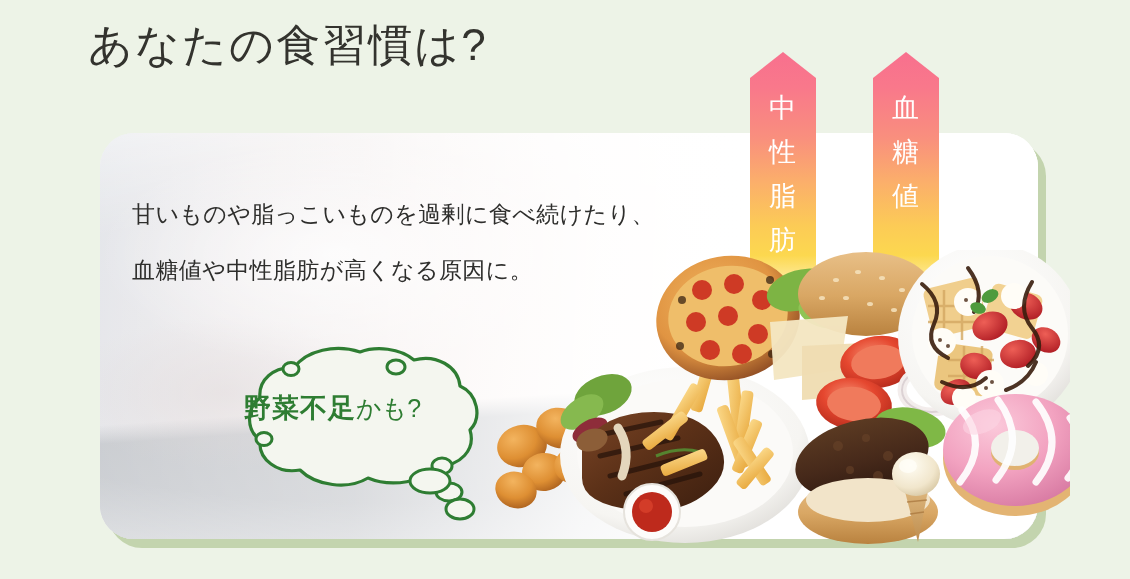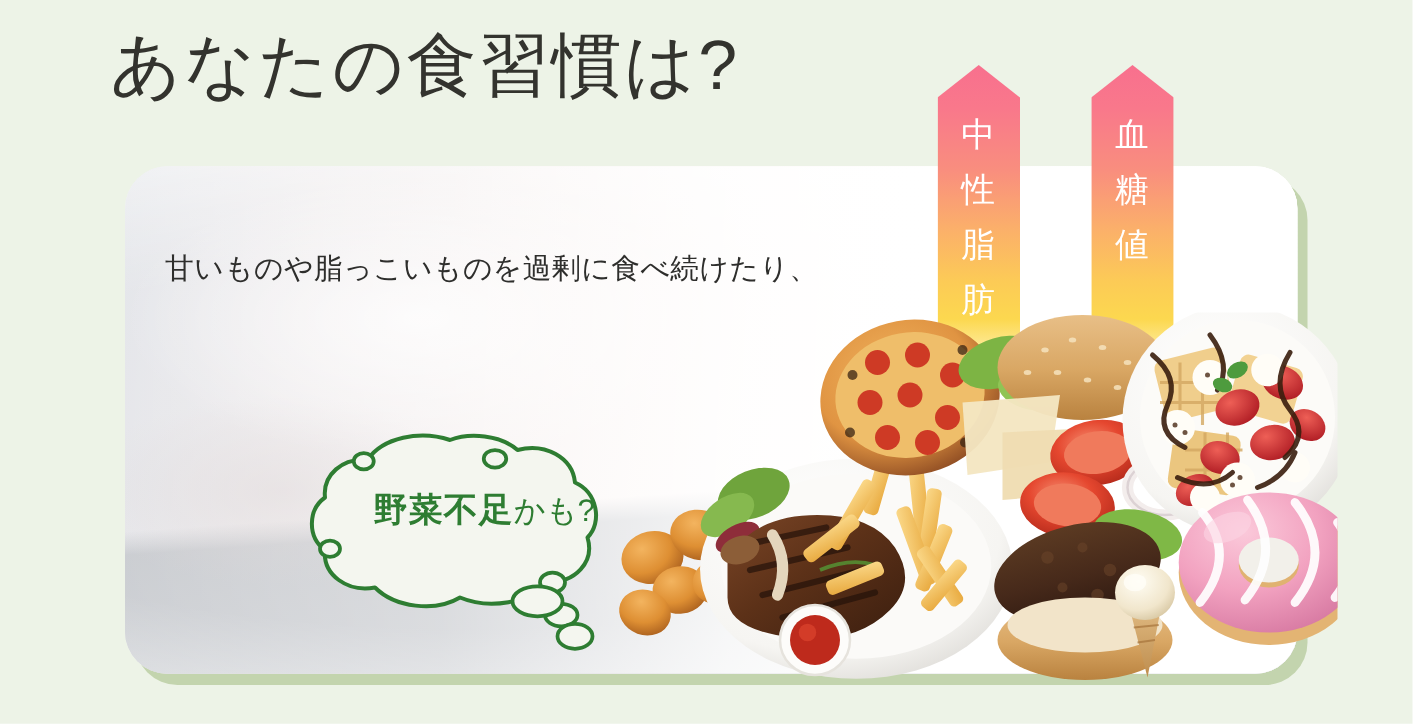--- a/index.html
+++ b/index.html
@@ -8,21 +8,21 @@
     font-family:"Liberation Sans", sans-serif;
     background:#EDF3E7;
     position:relative;
     overflow:hidden;
   }
 
   
   #page-title {
     position:absolute;
     left:88px; top:20px;
-    font-size:56px;
+    font-size:44px;
     font-weight:500;
     letter-spacing:2px;
     color:#33332E;
     line-height:1.15;
     white-space:nowrap;
   }
 
   
   #card-shadow {
     position:absolute;
@@ -75,21 +75,21 @@
     letter-spacing:0.4px;
     white-space:nowrap;
   }
 
   
   #thought-bubble { position:absolute; left:244px; top:346px; width:250px; height:190px; }
   #thought-bubble svg { position:absolute; left:0; top:0; }
   #bubble-text {
     position:absolute;
     left:0; top:44px; width:232px;
-    text-align:right;
+    text-align:left;
     font-size:27px;
     color:#2E7D32;
     white-space:nowrap;
   }
   #bubble-text .strong { font-weight:700; letter-spacing:1px; }
   #bubble-text .light  { font-weight:400; font-size:25px; }
 
   
   .banner {
     position:absolute;
@@ -127,20 +127,21 @@
 
 <div id="card-shadow"></div>
 
 <div id="card">
   <div id="card-photo"></div>
   <div id="card-wash"></div>
 </div>
 
 <div id="body-copy">
   <div>甘いものや脂っこいものを過剰に食べ続けたり、</div>
+  <div>血糖値や中性脂肪が高くなる原因に。</div>
 </div>
 
 <div id="thought-bubble">
   <svg width="250" height="190" viewBox="0 0 250 190">
     <path d="M116 6
              C 92 -2, 62 4, 50 22
              C 30 20, 14 34, 16 52
              C 2 62, 2 84, 16 94
              C 14 114, 34 128, 56 124
              C 72 140, 104 144, 124 132

